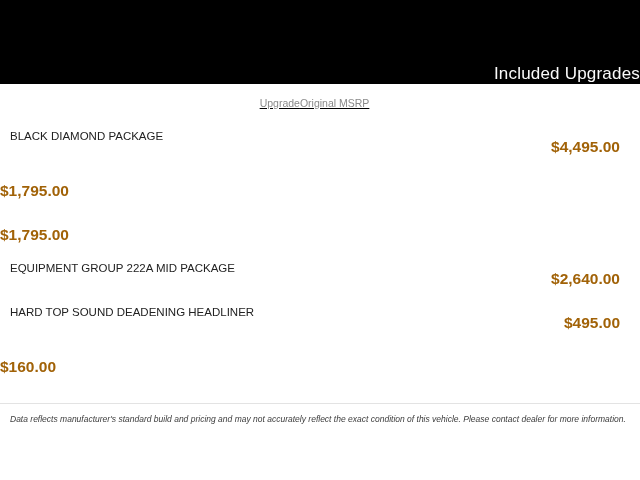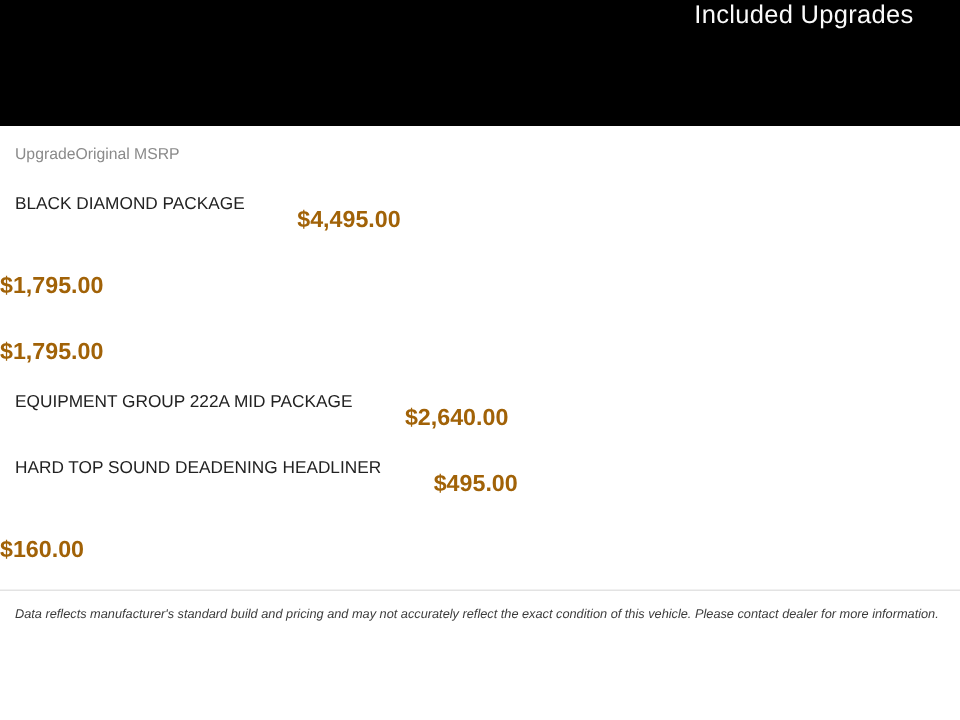--- a/index.html
+++ b/index.html
@@ -12,47 +12,48 @@
     position: relative;
     width: 640px;
     height: 480px;
     background: #ffffff;
     overflow: hidden;
   }
   .header {
     height: 84px;
     background: #000000;
     display: flex;
-    align-items: flex-start;
+    align-items: flex-end;
     justify-content: flex-end;
-    padding-right: 31px;
     box-sizing: border-box;
   }
   .header-title {
     color: #fafafa;
     font-size: 17px;
     font-weight: 400;
     letter-spacing: 0.2px;
   }
   .col-header-row {
     height: 38px;
     display: flex;
-    justify-content: flex-start;
+    justify-content: center;
     align-items: center;
     padding: 0 21px 0 10px;
     box-sizing: border-box;
+    text-decoration: underline;
   }
   .col-header {
     font-size: 10.5px;
     color: #8a8a8a;
     font-weight: 400;
   }
   .table-row {
     height: 44px;
     display: flex;
+    justify-content: space-between;
     box-sizing: border-box;
     gap: 35px;
   }
   .row-label {
     padding-left: 10px;
     padding-top: 7px;
     font-size: 11.5px;
     line-height: 15px;
     color: #222222;
     max-width: 352px;
@@ -61,21 +62,21 @@
   .row-price {
     padding-right: 20px;
     font-size: 15.5px;
     font-weight: 700;
     color: #a16207;
     align-self: center;
     margin-top: 6px;
     white-space: nowrap;
   }
   .footer {
-    margin-top: 7px;
+    margin-top: 17px;
     border-top: 1px solid #e3e3e3;
     padding: 10px 10px 0 10px;
   }
   .disclaimer {
     font-size: 8.5px;
     font-style: italic;
     color: #3c3c3c;
     line-height: 10px;
   }
 </style>

